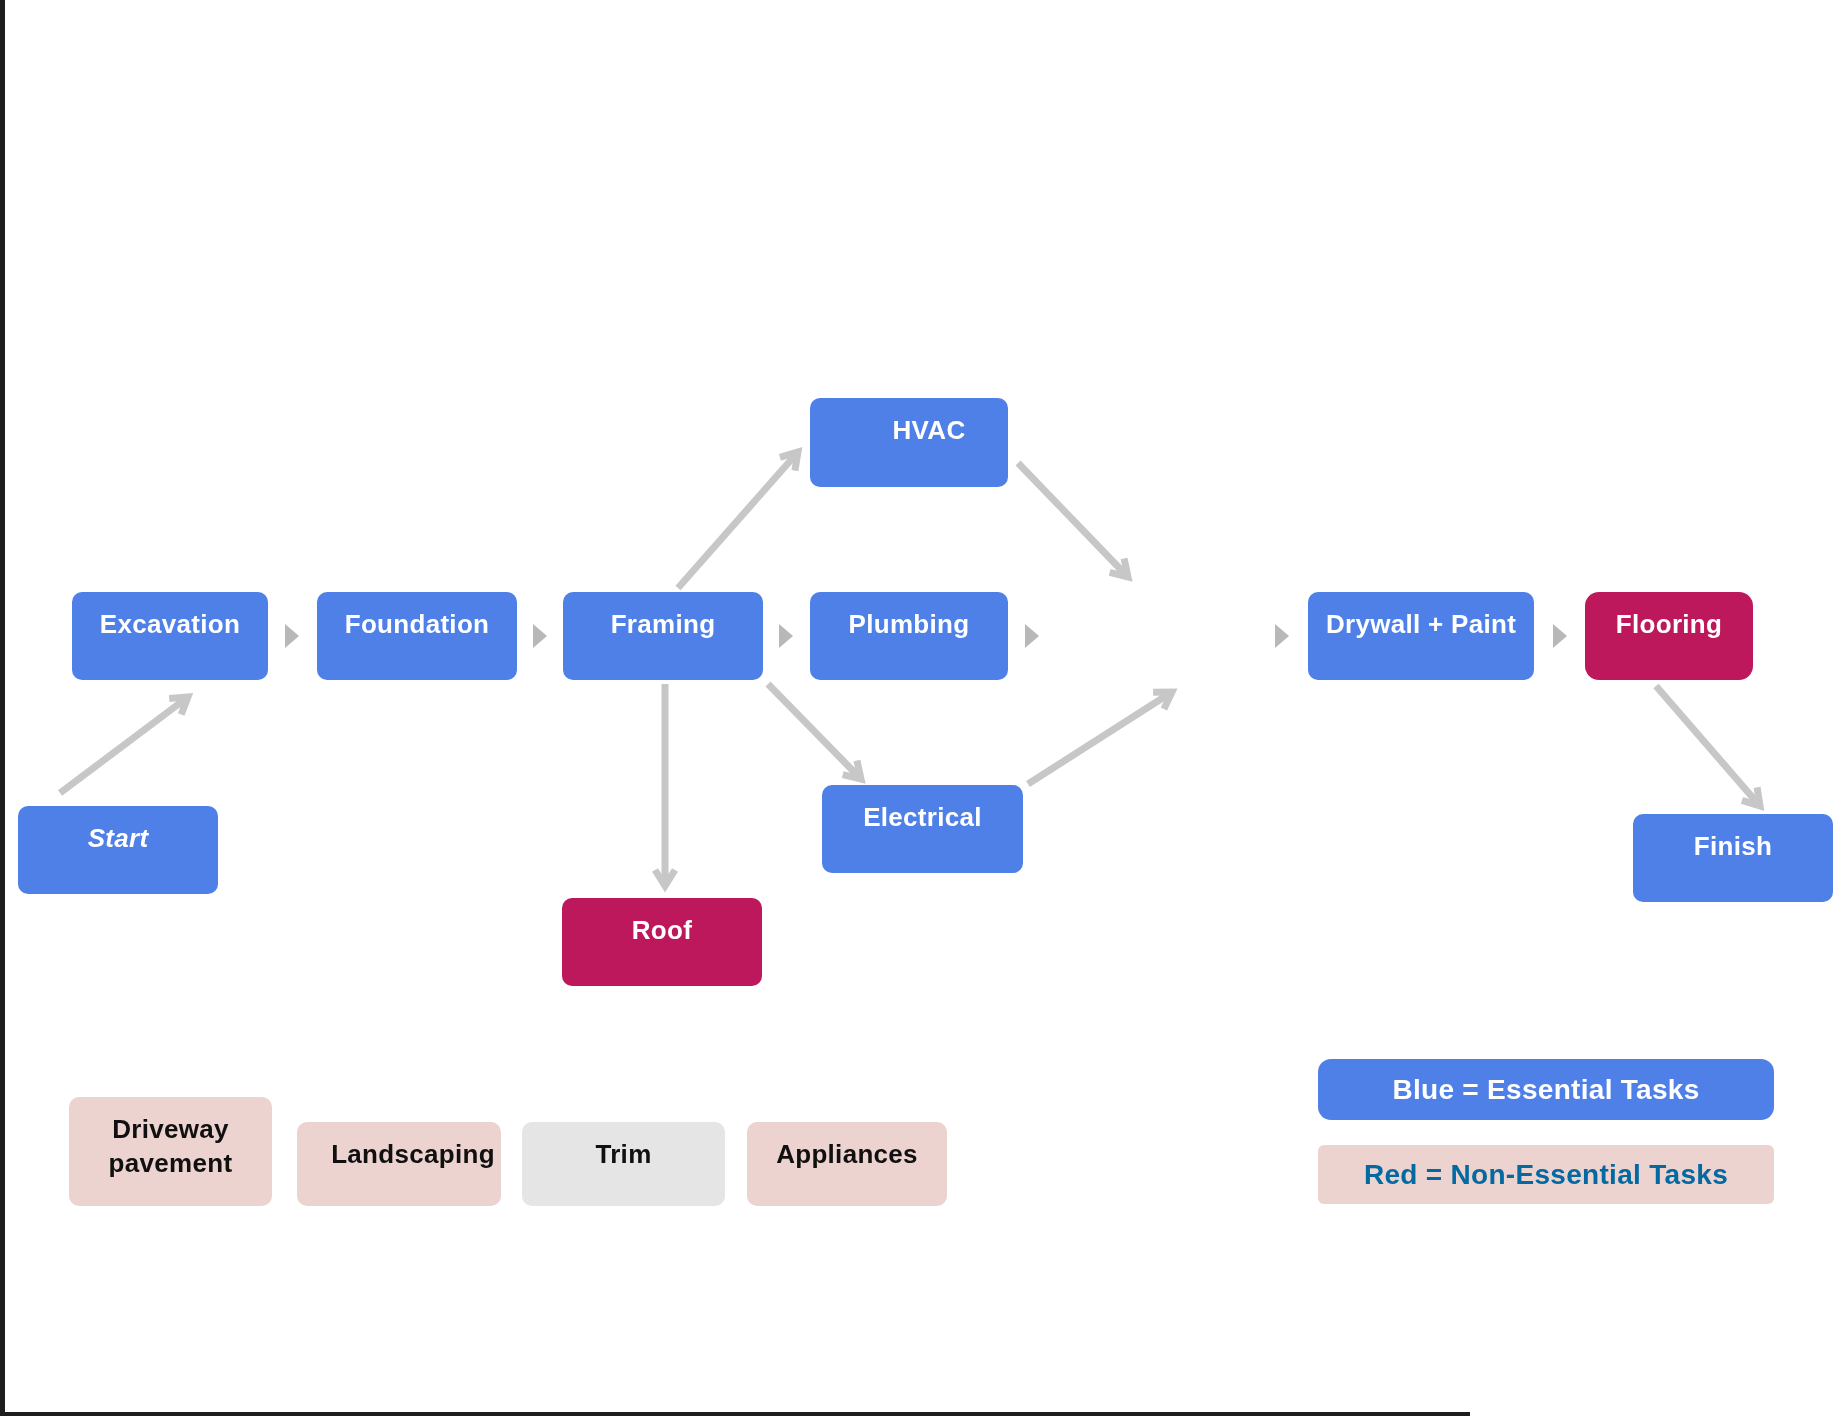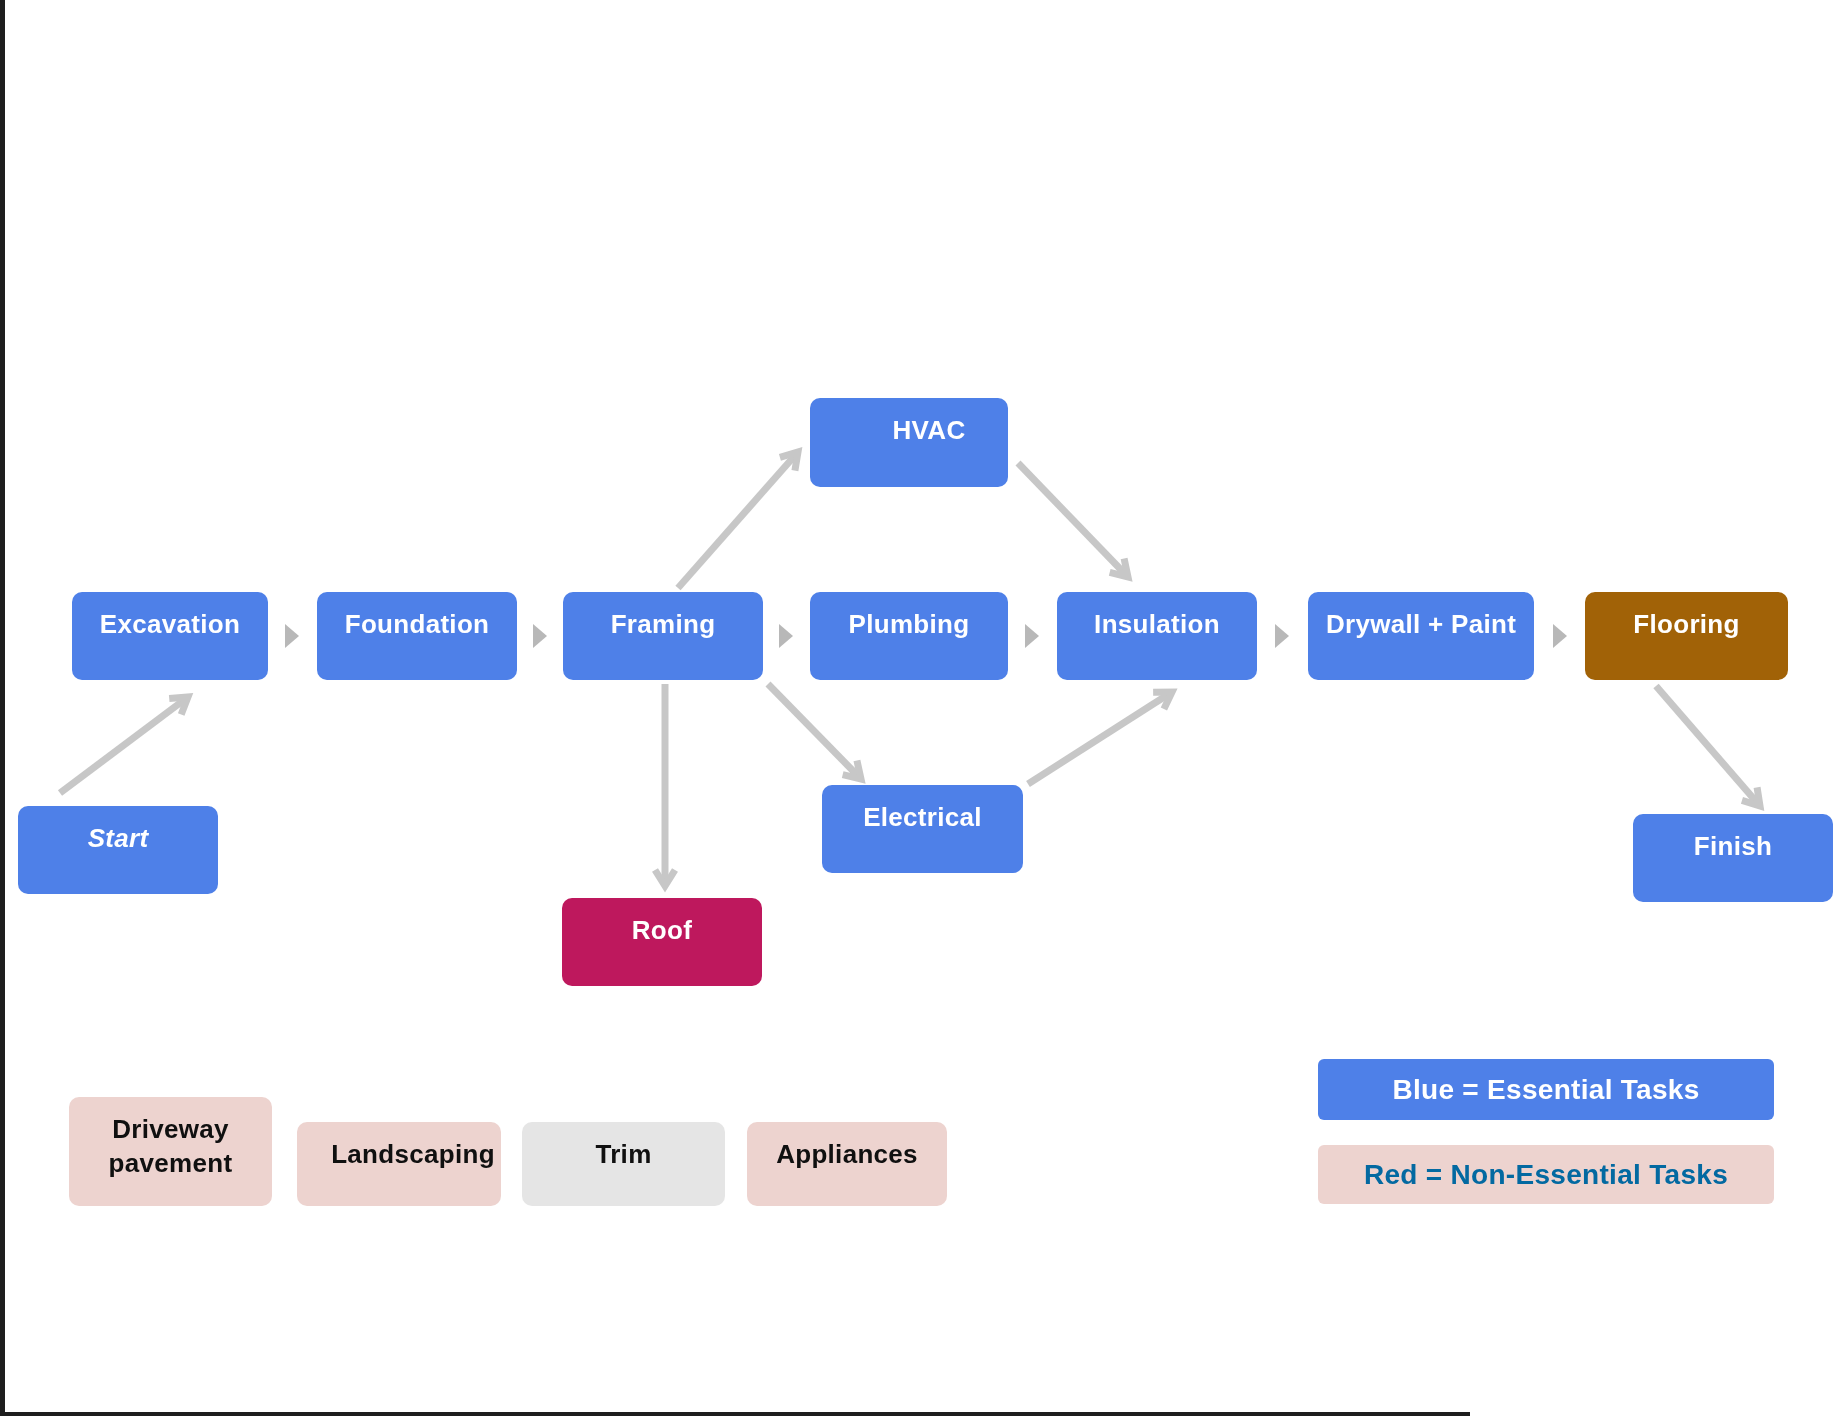--- a/index.html
+++ b/index.html
@@ -84,27 +84,24 @@
     </div>
     <div class="node node--essential" style="left: 317px; top: 592px; width: 200px; height: 88px; background: rgb(78, 128, 232);">
       <span>Foundation</span>
     </div>
     <div class="node node--essential" style="left: 563px; top: 592px; width: 200px; height: 88px; background: rgb(78, 128, 232);">
       <span>Framing</span>
     </div>
     <div class="node node--essential" style="left: 810px; top: 592px; width: 198px; height: 88px; background: rgb(78, 128, 232);">
       <span>Plumbing</span>
     </div>
-    <div class="node node--essential" style="left: 1057px; top: 592px; width: 200px; height: 88px; background: rgb(78, 128, 232);">
-      <span>Insulation</span>
-    </div>
     <div class="node node--essential" style="left: 1308px; top: 592px; width: 226px; height: 88px; background: rgb(78, 128, 232);">
       <span>Drywall + Paint</span>
     </div>
-    <div class="node node--essential" style="left: 1585px; top: 592px; width: 203px; height: 88px; background: #a16207;">
+    <div class="node node--essential" style="left: 1585px; top: 592px; width: 168px; height: 88px; background: #be185d; border-radius: 14px;">
       <span>Flooring</span>
     </div>
     <div class="node node--essential" style="left: 810px; top: 398px; width: 198px; height: 89px; background: rgb(78, 128, 232); padding-left: 48px;">
       <span>HVAC</span>
     </div>
     <div class="node node--essential" style="left: 822px; top: 785px; width: 201px; height: 88px; background: rgb(78, 128, 232);">
       <span>Electrical</span>
     </div>
     <div class="node node--essential" style="left: 562px; top: 898px; width: 200px; height: 88px; background: #be185d;">
       <span>Roof</span>
@@ -117,19 +114,19 @@
     </div>
     <div class="node node--nonessential" style="left: 297px; top: 1122px; width: 204px; height: 84px; background: rgb(237, 211, 207); padding-left: 36px;">
       <span>Landscaping</span>
     </div>
     <div class="node node--nonessential" style="left: 522px; top: 1122px; width: 203px; height: 84px; background: #e5e5e5;">
       <span>Trim</span>
     </div>
     <div class="node node--nonessential" style="left: 747px; top: 1122px; width: 200px; height: 84px; background: rgb(237, 211, 207);">
       <span>Appliances</span>
     </div>
-    <div class="legend-box legend-box--essential" style="left: 1318px; top: 1059px; width: 456px; height: 61px; background: rgb(78, 128, 232);">
+    <div class="legend-box legend-box--essential" style="left: 1318px; top: 1059px; width: 456px; height: 61px; background: rgb(78, 128, 232); border-radius: 13px;">
       <span>Blue = Essential Tasks</span>
     </div>
     <div class="legend-box legend-box--nonessential" style="left: 1318px; top: 1145px; width: 456px; height: 59px; background: rgb(237, 211, 207);">
       <span>Red = Non-Essential Tasks</span>
     </div>
   </div>
 
 </body></html>

